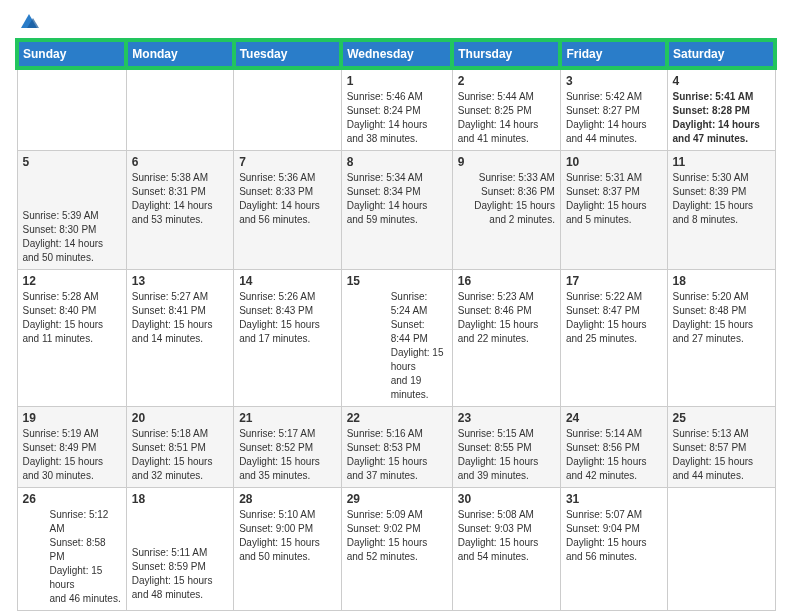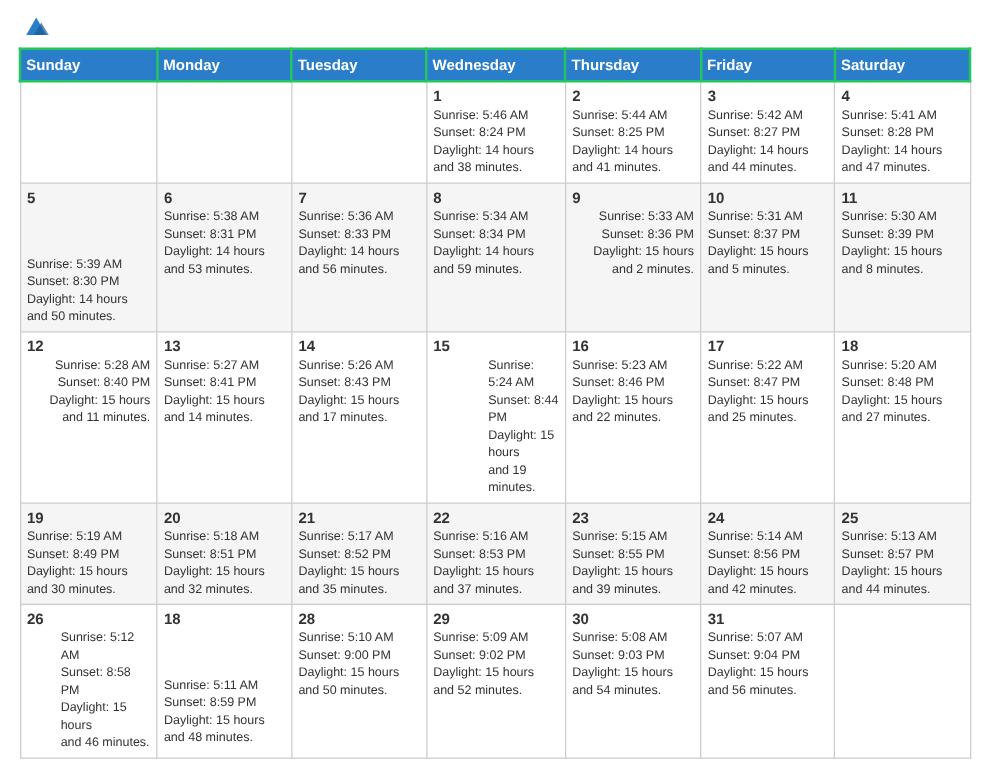--- a/index.html
+++ b/index.html
@@ -48,21 +48,21 @@
       border-collapse: collapse;
       border: 1px solid #ccc;
     }
     .calendar th {
       background-color: #2a7dc9;
       color: white;
       font-size: 12px;
       font-weight: bold;
       padding: 5px 4px;
       text-align: left;
-      border: 2px solid #22c55e;
+      border: 4px solid #22c55e;
     }
     .calendar td {
       vertical-align: top;
       border: 1px solid #ccc;
       padding: 4px 5px;
       width: 113px;
       min-height: 80px;
       font-size: 10px;
       color: #333;
       background: #fff;
@@ -138,21 +138,21 @@
         </td>
         <td>
           <div class="day-number">3</div>
           <div class="day-info" style="white-space: pre-line;">Sunrise: 5:42 AM
 Sunset: 8:27 PM
 Daylight: 14 hours
 and 44 minutes.</div>
         </td>
         <td>
           <div class="day-number">4</div>
-          <div class="day-info" style="white-space: pre-line;">Sunrise: 5:41 AM
+          <div class="day-info" style="white-space: pre-line; font-weight: bold;">Sunrise: 5:41 AM
 Sunset: 8:28 PM
 Daylight: 14 hours
 and 47 minutes.</div>
         </td>
       </tr>
       <tr>
         <td>
           <div class="day-number">5</div>
           <div class="day-info" style="white-space: pre-line; margin-top: 40px;">Sunrise: 5:39 AM
 Sunset: 8:30 PM
@@ -198,21 +198,21 @@
           <div class="day-number">11</div>
           <div class="day-info" style="white-space: pre-line;">Sunrise: 5:30 AM
 Sunset: 8:39 PM
 Daylight: 15 hours
 and 8 minutes.</div>
         </td>
       </tr>
       <tr>
         <td>
           <div class="day-number">12</div>
-          <div class="day-info" style="white-space: pre-line; text-align: right;">Sunrise: 5:28 AM
+          <div class="day-info" style="white-space: pre-line;">Sunrise: 5:28 AM
 Sunset: 8:40 PM
 Daylight: 15 hours
 and 11 minutes.</div>
         </td>
         <td>
           <div class="day-number">13</div>
           <div class="day-info" style="white-space: pre-line;">Sunrise: 5:27 AM
 Sunset: 8:41 PM
 Daylight: 15 hours
 and 14 minutes.</div>

